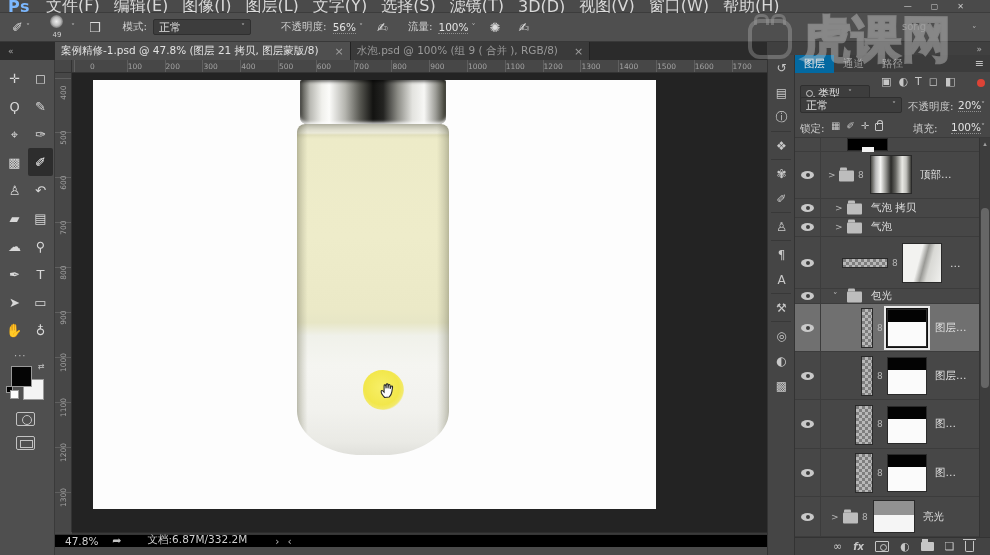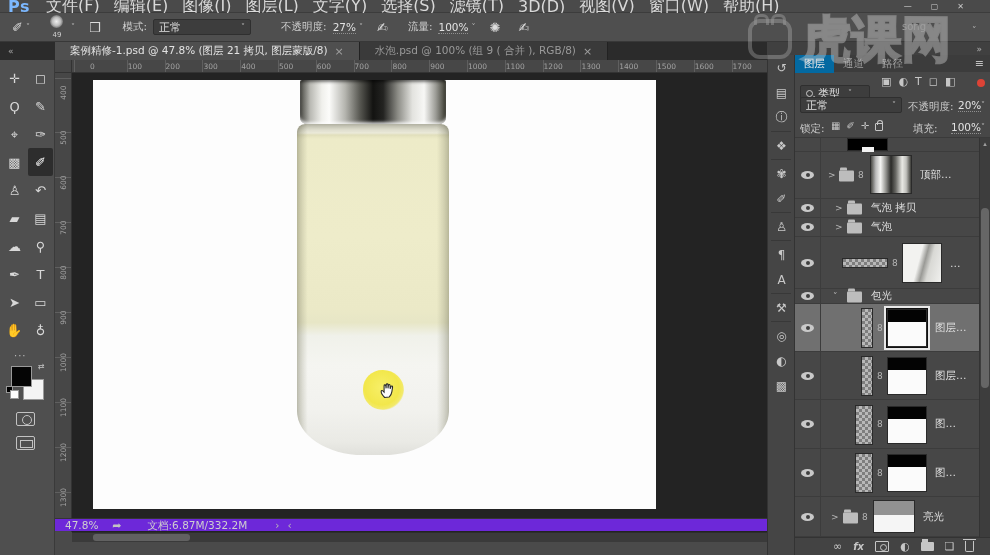--- a/index.html
+++ b/index.html
@@ -23,21 +23,21 @@
   .brush-size{font-size:7px;color:#cfcfcf;}
   .ob-label{color:#cfcfcf;margin-left:22px;font-size:10.5px;white-space:nowrap;}
   .selbox{background:#3d3d3d;border:1px solid #2f2f2f;border-radius:2px;height:16px;display:flex;align-items:center;padding:0 5px;gap:5px;color:#e0e0e0;}
   .ob-select{width:98px;margin-left:6px;justify-content:space-between;}
   .scrub{border-bottom:1px dotted #8f8f8f;color:#e2e2e2;margin-left:6px;font-size:10.5px;}
   .toggle-icon{margin-left:14px;}
 
   
   .tab-bar{left:0;top:42px;width:767px;height:18px;background:#2b2b2b;display:flex;align-items:flex-end;}
   .tools-collapse{width:55px;color:#a9a9a9;font-size:9px;padding-left:8px;align-self:center;}
-  .doc-tab{height:18px;display:flex;align-items:center;gap:7px;padding:0 15px;font-size:10.5px;white-space:nowrap;border-right:1px solid #222;}
+  .doc-tab{height:18px;display:flex;align-items:center;gap:16px;padding:0 6px;font-size:10.5px;white-space:nowrap;border-right:1px solid #222;}
   .doc-tab.active{background:#4f4f4f;color:#e3e3e3;}
   .doc-tab.inactive{background:#3a3a3a;color:#9a9a9a;}
   .tab-close{color:#9f9f9f;font-size:11px;}
   .dock-head{left:767px;top:42px;width:223px;height:13px;background:#404040;}
   .dock-collapse{position:absolute;right:8px;top:2px;color:#b3b3b3;font-size:9px;}
   .opts-chev{position:absolute;left:972px;top:25px;color:#b3b3b3;font-size:9px;}
 
   
   .toolbar{left:0;top:60px;width:55px;height:495px;background:#4f4f4f;border-right:1px solid #3a3a3a;}
   #tools{display:grid;grid-template-columns:26px 26px;padding:4px 0 0 2px;}
@@ -75,21 +75,21 @@
   .bottle-body{position:absolute;left:225px;top:51px;width:152px;height:331px;border-radius:8px 8px 66px 66px/8px 8px 44px 44px;
     background:
       linear-gradient(90deg,rgba(135,135,110,.45) 0%,rgba(255,255,255,0) 7%,rgba(255,255,255,0) 92%,rgba(135,135,110,.45) 100%),
       linear-gradient(180deg,#f2f1e4 0px,#efeedd 9px,#e2e0bd 11px,#edebc8 15px,#eeecca 34%,#ebe9c7 56%,#e7e6c6 60%,#f0f1ea 64%,#f5f5f1 73%,#f2f2ee 86%,#eaeae5 96%,#e0e0db 100%);
     box-shadow:inset 0 7px 9px -5px rgba(70,70,50,.55);}
   .blob{position:absolute;left:291px;top:297px;width:41px;height:40px;border-radius:48% 52% 50% 50%;
     background:radial-gradient(circle at 46% 44%,#f7ef68 0%,#f2e74b 55%,rgba(242,231,75,.8) 68%,rgba(242,231,75,0) 74%);filter:blur(.4px);}
   .hand-cursor{position:absolute;left:306px;top:307px;width:20px;height:20px;}
 
   
-  .status-bar{left:55px;top:518px;width:712px;height:13px;background:#6d28d9;display:flex;align-items:flex-start;color:#cfcfcf;font-size:10.5px;border-top:1px solid #353535;}
+  .status-bar{left:55px;top:534px;width:712px;height:13px;background:#000000;display:flex;align-items:flex-end;color:#cfcfcf;font-size:10.5px;border-top:1px solid #353535;}
   .sb-zoom{margin-left:10px;}
   .sb-export{margin-left:14px;font-size:11px;color:#c3c3c3;}
   .sb-doc{margin-left:26px;}
   .sb-arrow{margin-left:28px;color:#b9b9b9;}
   .sb-arrow2{margin-left:8px;color:#b9b9b9;}
 
   
   .dock{left:767px;top:55px;width:28px;height:500px;background:#454545;border-left:1px solid #333;border-right:1px solid #333;}
   .dock-icon{width:27px;height:25px;display:flex;align-items:center;justify-content:center;color:#c8c8c8;font-size:12px;}
   .dock-div{height:1px;background:#383838;margin:1px 3px;}
@@ -200,21 +200,21 @@
       <span class="brush-size">49</span>
     </div>
     <span class="chev">˅</span>
     <span class="ob-icon toggle-icon">❒</span>
     <span class="ob-label">模式:</span>
     <div class="selbox ob-select">
       <span>正常</span>
       <span class="chev">˅</span>
     </div>
     <span class="ob-label" style="margin-left:30px">不透明度:</span>
-    <span class="scrub">27%</span>
+    <span class="scrub">56%</span>
     <span class="chev">˅</span>
     <span class="ob-icon toggle-icon">✍</span>
     <span class="ob-label" style="margin-left:20px">流量:</span>
     <span class="scrub">100%</span>
     <span class="chev">˅</span>
     <span class="ob-icon toggle-icon">✺</span>
     <span class="ob-icon toggle-icon" style="margin-left:18px">✍</span>
   </div>
 
   <div class="abs tab-bar">

